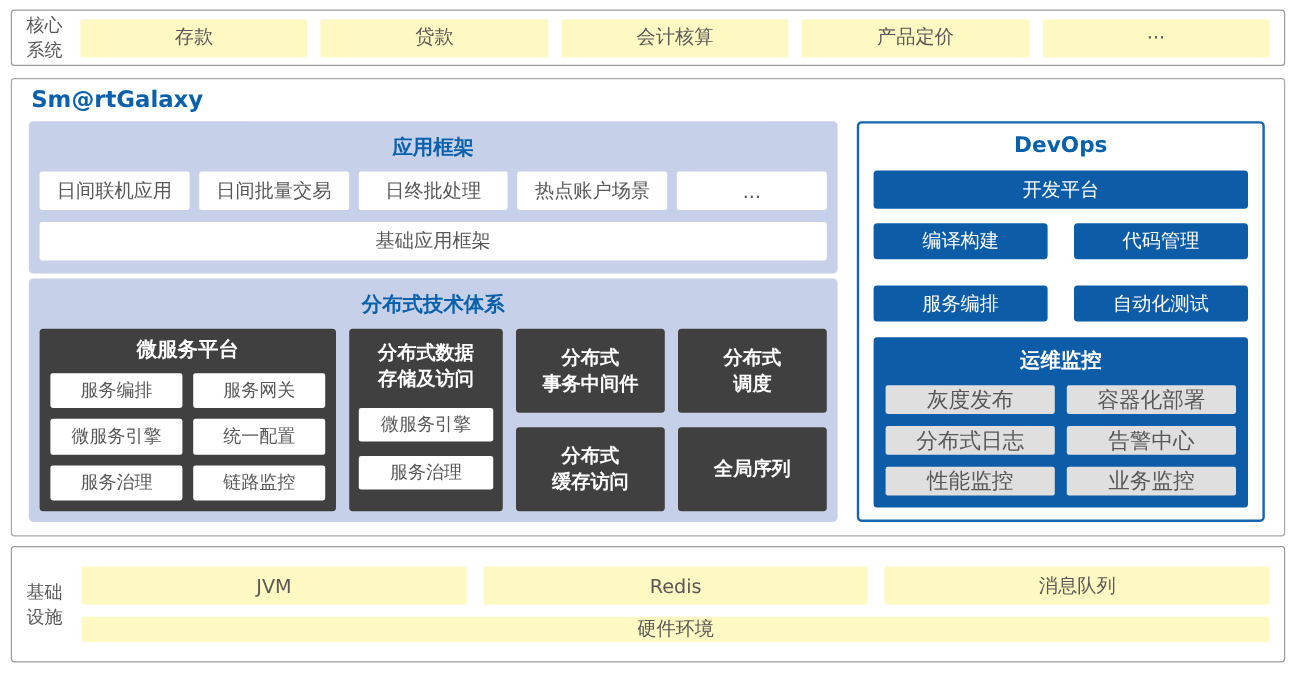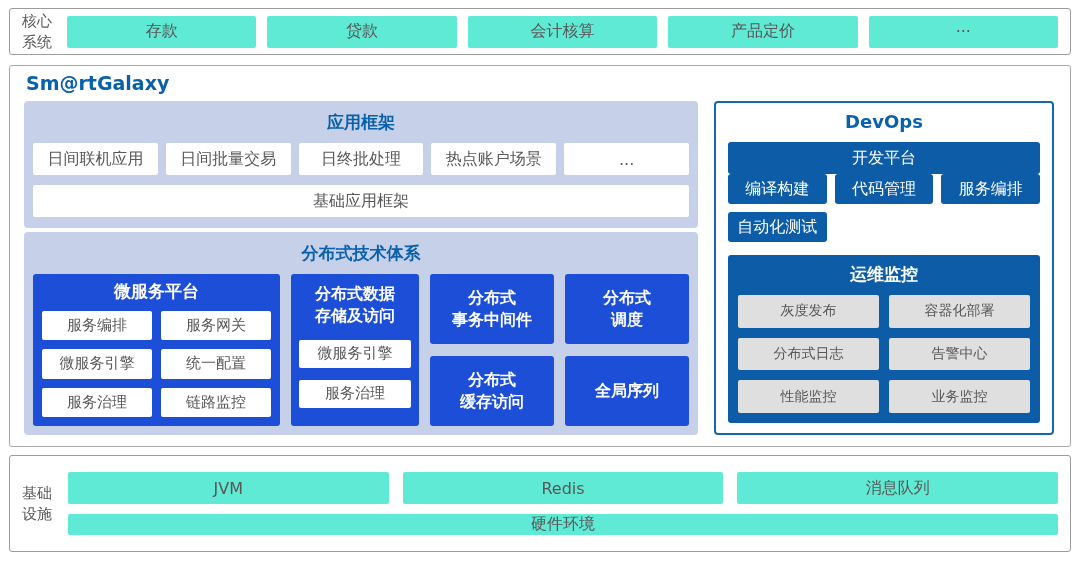--- a/index.html
+++ b/index.html
@@ -13,21 +13,21 @@
     border:1px solid #9c9c9c; border-radius:3px; background:#fff;
     display:flex; align-items:center;
   }
   .top-bar { margin:8px 9px 10px; height:47px; padding:0 12px; gap:15px; }
   .bar-label {
     font-size:15px; color:#595757; line-height:1.35;
     white-space:pre-line; flex:0 0 auto;
   }
   .bar-items { flex:1; display:flex; gap:11px; }
   .gray-box {
-    background:#5eead4; color:#595757; font-size:16px;
+    background:#fef9c3; color:#595757; font-size:16px;
     display:flex; align-items:center; justify-content:center;
     border-radius:2px; height:32px; flex:1;
   }
 
   .galaxy {
     margin:0 9px; height:382px; border:1px solid #a8a8a8; border-radius:3px;
     padding:5px 16px 9px 14px; background:#fff;
   }
   .galaxy-title { color:#0961AC; font-weight:bold; font-size:19px; margin:1px 0 7px 2px; }
   .galaxy-body { display:flex; gap:16px; height:334px; }
@@ -40,21 +40,21 @@
   .white-box {
     background:#fff; color:#595757; font-size:16px;
     display:flex; align-items:center; justify-content:center;
     border-radius:2px; height:32px;
   }
   .app-row .white-box { flex:1; }
   .app-base { margin-top:10px; }
 
   .dist-panel { flex:1; display:flex; flex-direction:column; }
   .dist-grid { flex:1; display:flex; gap:11px; }
-  .blue { background:#1d4ed8; border-radius:3px; color:#fff; }
+  .blue { background:#404040; border-radius:3px; color:#fff; }
   .blue-title { text-align:center; color:#fff; font-weight:bold; font-size:17px; }
   .micro-col { flex:0 0 247px; padding:6px 9px 9px; display:flex; flex-direction:column; }
   .micro-grid { margin-top:8px; flex:1; display:grid; grid-template-columns:1fr 1fr; gap:9px; }
   .micro-grid .white-box { height:auto; font-size:15px; }
   .storage-col { flex:0 0 128px; padding:9px 8px; display:flex; flex-direction:column; }
   .storage-title { font-size:16px; line-height:1.4; white-space:pre-line; }
   .storage-col .white-box { height:28px; font-size:15px; margin-top:12px; }
   .storage-col .white-box:first-of-type { margin-top:14px; }
   .cell-col { flex:1; display:flex; flex-direction:column; gap:12px; }
   .cell {
@@ -65,29 +65,29 @@
   .devops {
     flex:0 0 340px; border:2px solid #1566B0; border-radius:4px;
     padding:5px 12px 10px; display:flex; flex-direction:column; background:#fff;
   }
   .devops-title { text-align:center; color:#0961AC; font-weight:bold; font-size:18px; margin:3px 0 10px; }
   .dark-box {
     background:#0C5CA8; color:#fff; border-radius:3px;
     display:flex; align-items:center; justify-content:center; font-size:16px;
   }
   .devops-platform { height:32px; }
-  .tools-grid { display:grid; grid-template-columns:1fr 1fr 1fr; gap:8px; }
+  .tools-grid { display:grid; grid-template-columns:1fr 1fr; gap:22px; margin-top:12px; }
   .tools-grid .dark-box { height:30px; }
   .monitor {
     margin-top:13px; flex:1; background:#0C5CA8; border-radius:3px;
     padding:4px 10px 10px; display:flex; flex-direction:column;
   }
   .monitor-title { text-align:center; color:#fff; font-weight:bold; font-size:17px; margin:4px 0 9px; }
   .monitor-grid { flex:1; display:grid; grid-template-columns:1fr 1fr; gap:10px; }
-  .monitor-grid .gray-box { height:auto; background:#DFDFDF; font-size:14px; }
+  .monitor-grid .gray-box { height:auto; background:#DFDFDF; font-size:18px; }
 
   .bottom-bar { margin:8px 9px 0; height:97px; padding:0 12px; gap:16px; }
   .infra-items { flex:1; display:flex; flex-direction:column; gap:10px; }
   .infra-row { display:flex; gap:14px; }
 </style>
 </head>
 <body>
 
 <div class="bar top-bar">
   <div class="bar-label">核心

